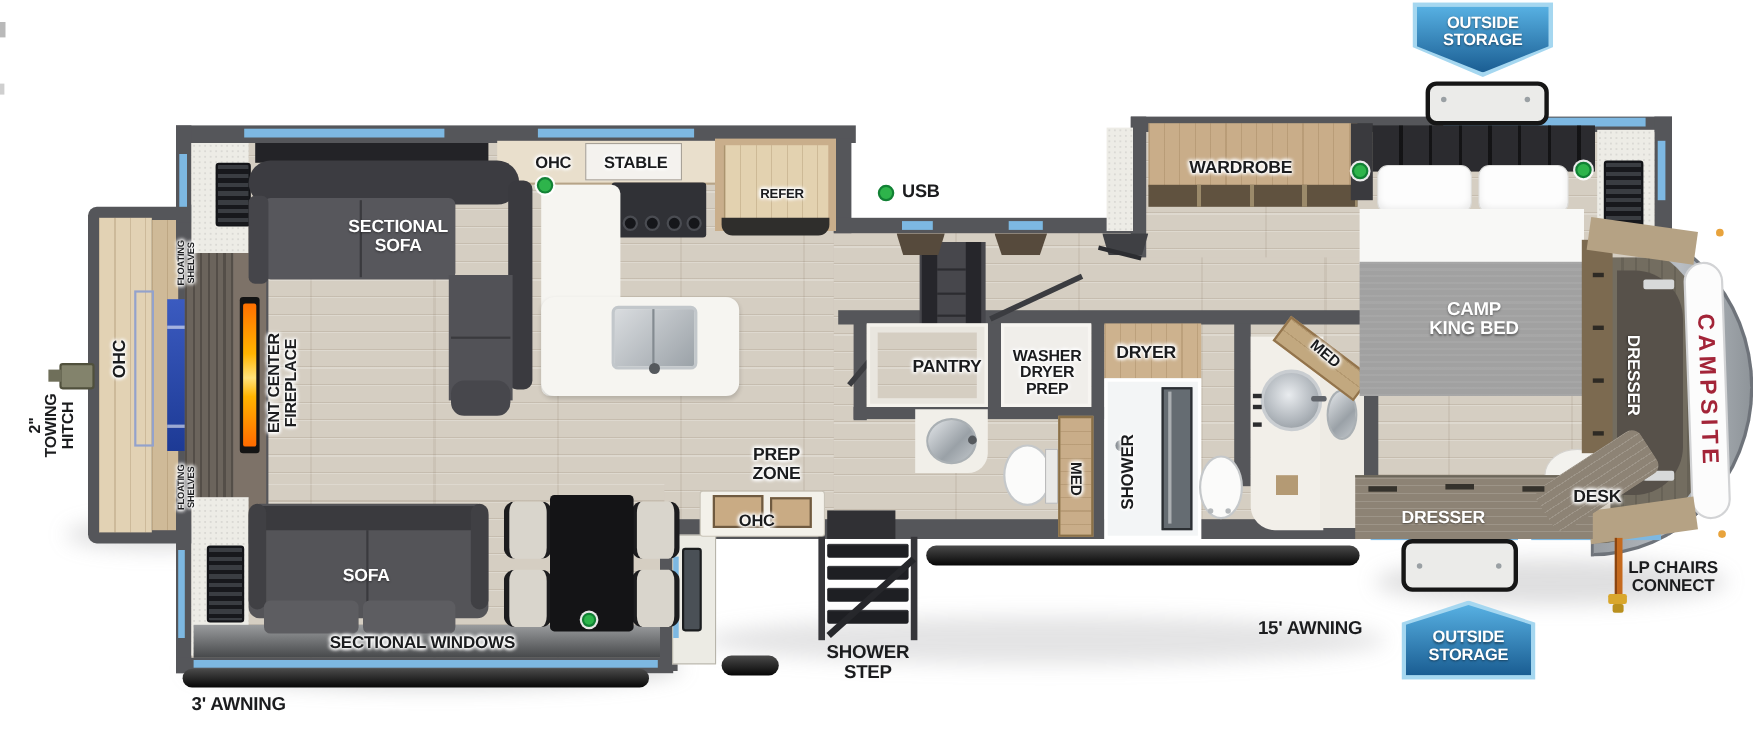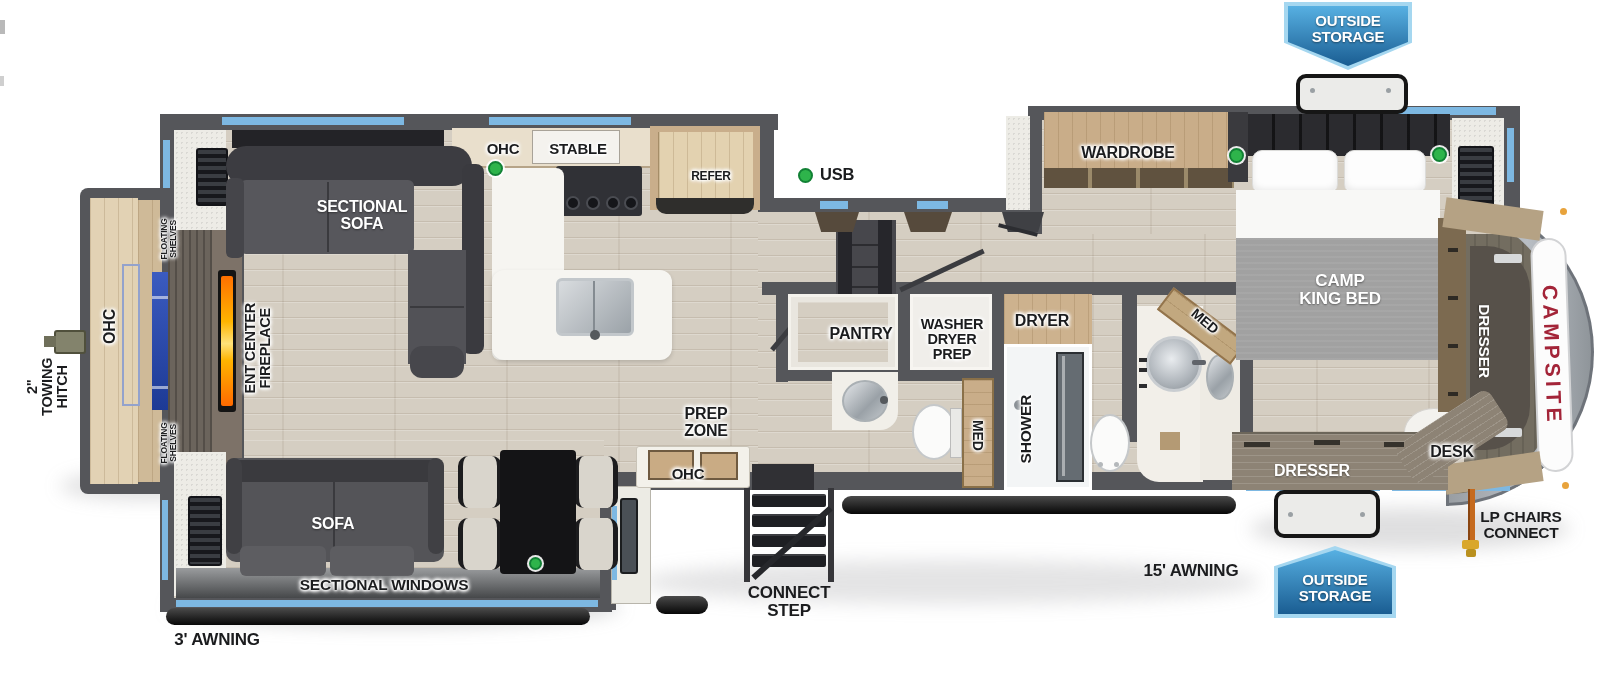--- a/index.html
+++ b/index.html
@@ -267,21 +267,21 @@
   <div class="a dot" style="left:529px;top:557px;width:13px;height:13px;"></div>
 
   <div class="a lab halo" style="left:1068px;top:145px;width:120px;">WARDROBE</div>
   <div class="a lab wt" style="left:1285px;top:272px;width:110px;font-size:17px;">CAMP
 KING BED</div>
   <div class="a lab wt" style="left:307px;top:199px;width:110px;">SECTIONAL
 SOFA</div>
   <div class="a lab wt" style="left:303px;top:516px;width:60px;">SOFA</div>
   <div class="a lab halo" style="left:289px;top:577px;width:190px;font-size:15.5px;">SECTIONAL WINDOWS</div>
   <div class="a lab" style="left:157px;top:631px;width:120px;font-size:17px;">3' AWNING</div>
-  <div class="a lab" style="left:729px;top:584px;width:120px;font-size:17px;">CONNECT STEP</div>
+  <div class="a lab" style="left:729px;top:584px;width:120px;font-size:17px;">SHOWER STEP</div>
   <div class="a lab" style="left:1131px;top:521px;width:120px;font-size:17px;margin-top:41px;">15' AWNING</div>
   <div class="a lab" style="left:1476px;top:509px;width:90px;font-size:15.5px;">LP CHAIRS
 CONNECT</div>
   <div class="a lab wt" style="left:1262px;top:463px;width:100px;">DRESSER</div>
   <div class="a lab halo" style="left:1417px;top:444px;width:70px;">DESK</div>
   <div class="a lab halo" style="left:1002px;top:313px;width:80px;">DRYER</div>
   <div class="a lab halo" style="left:816px;top:326px;width:90px;">PANTRY</div>
   <div class="a lab halo" style="left:912px;top:317px;width:80px;font-size:14.5px;">WASHER
 DRYER
 PREP</div>

